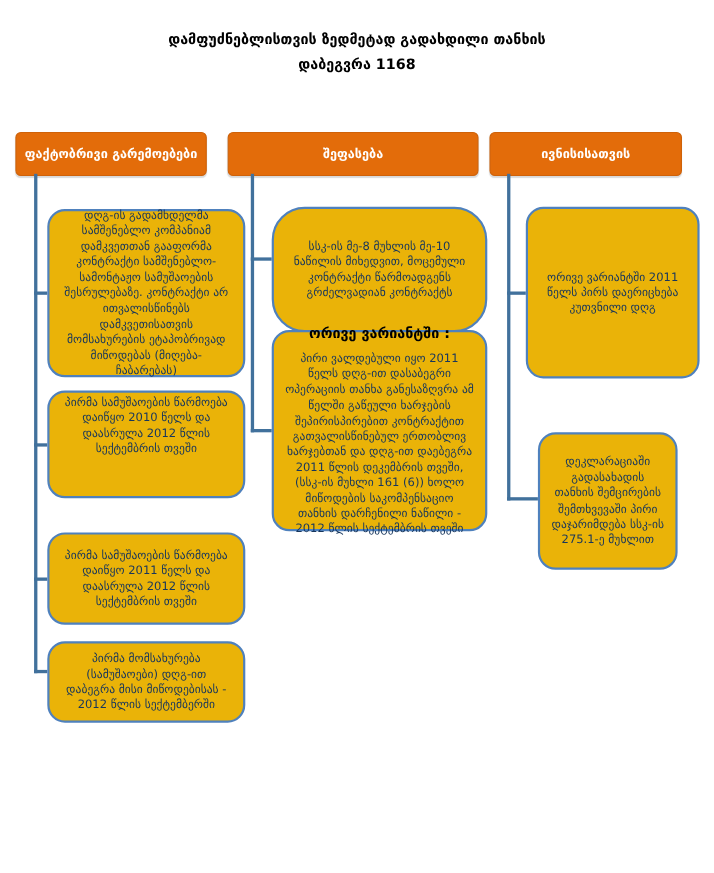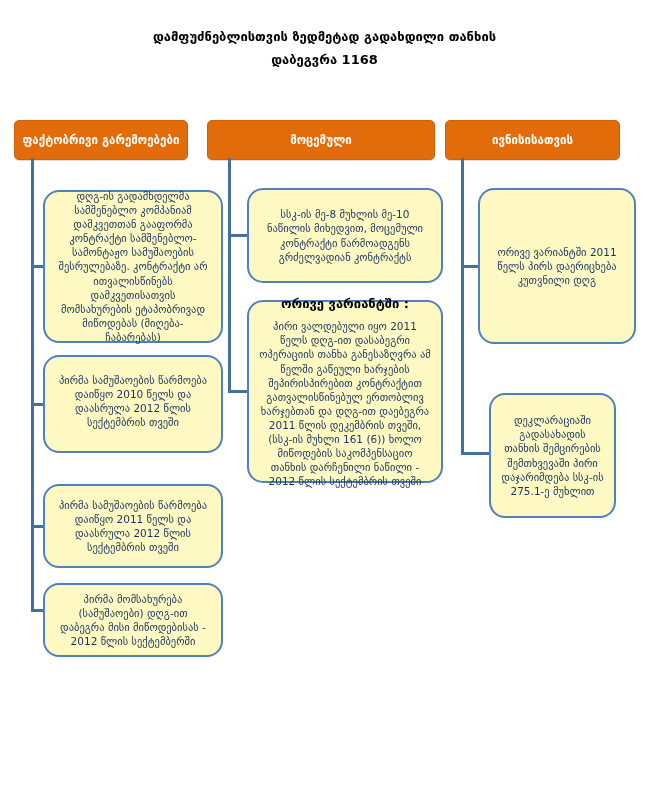--- a/index.html
+++ b/index.html
@@ -17,44 +17,44 @@
     display:flex;align-items:center;justify-content:center;text-align:left;
     box-shadow:0 1px 1px rgba(0,0,0,.15);
   }
   .hdr1{left:14px;top:120px;width:172px;}
   .hdr2{left:207px;top:120px;width:226px;}
   .hdr3{left:445px;top:120px;width:173px;}
   .vline,.hline{position:absolute;background:#41719C;}
   .vline{width:3px;}
   .hline{height:3px;}
   .box{
-    position:absolute;background:#fef9c3;border:2px solid #4F81BD;border-radius:16px;
+    position:absolute;background:#eab308;border:2px solid #4F81BD;border-radius:16px;
     color:#17365D;font-size:10.5px;line-height:1.34;text-align:center;
     display:flex;flex-direction:column;align-items:center;justify-content:center;
     padding:8px 10px;box-sizing:border-box;
   }
-  .box.top-align{justify-content:center;padding-top:2px;}
+  .box.top-align{justify-content:flex-start;padding-top:2px;}
   .box .box-heading{font-weight:bold;color:#000;margin-bottom:7px;font-size:13px;}
   .footer{
     position:absolute;left:0;top:755px;width:100%;text-align:center;
     font-size:9px;font-weight:bold;font-style:italic;color:#000;
   }
 </style>
 </head>
 <body>
 
 <div class="page">
 
   <div class="title">
     <div>დამფუძნებლისთვის ზედმეტად გადახდილი თანხის</div>
     <div>დაბეგვრა 1168</div>
   </div>
 
   <div class="hdr hdr1">ფაქტობრივი გარემოებები</div>
-  <div class="hdr hdr2">მოცემული</div>
+  <div class="hdr hdr2">შეფასება</div>
   <div class="hdr hdr3">ივნისისათვის</div>
 
   <div class="vline" style="left:31px;top:158px;height:454px;"></div>
   <div class="hline" style="left:31px;top:265px;width:12px;"></div>
   <div class="hline" style="left:31px;top:403px;width:12px;"></div>
   <div class="hline" style="left:31px;top:525px;width:12px;"></div>
   <div class="hline" style="left:31px;top:609px;width:12px;"></div>
 
   <div class="vline" style="left:228px;top:158px;height:235px;"></div>
   <div class="hline" style="left:228px;top:234px;width:19px;"></div>
@@ -70,21 +70,21 @@
   <div class="box top-align" style="left:43px;top:355px;width:180px;height:98px;">
     <div>პირმა სამუშაოების წარმოება დაიწყო 2010 წელს და დაასრულა 2012 წლის სექტემბრის თვეში</div>
   </div>
   <div class="box" style="left:43px;top:484px;width:180px;height:84px;">
     <div>პირმა სამუშაოების წარმოება დაიწყო 2011 წელს და დაასრულა 2012 წლის სექტემბრის თვეში</div>
   </div>
   <div class="box" style="left:43px;top:583px;width:180px;height:74px;">
     <div>პირმა მომსახურება (სამუშაოები) დღგ-ით დაბეგრა მისი მიწოდებისას - 2012 წლის სექტემბერში</div>
   </div>
 
-  <div class="box" style="left:247px;top:188px;width:196px;height:95px;">
+  <div class="box" style="left:247px;top:188px;width:196px;height:114px;border-radius:30px;">
     <div>სსკ-ის მე-8 მუხლის მე-10 ნაწილის მიხედვით, მოცემული კონტრაქტი წარმოადგენს გრძელვადიან კონტრაქტს</div>
   </div>
   <div class="box" style="left:247px;top:300px;width:196px;height:183px;">
     <div class="box-heading">ორივე ვარიანტში :</div>
     <div>პირი ვალდებული იყო 2011 წელს დღგ-ით დასაბეგრი ოპერაციის თანხა განესაზღვრა ამ წელში გაწეული ხარჯების შეპირისპირებით კონტრაქტით გათვალისწინებულ ერთობლივ ხარჯებთან და დღგ-ით დაებეგრა 2011 წლის დეკემბრის თვეში, (სსკ-ის მუხლი 161 (6)) ხოლო მიწოდების საკომპენსაციო თანხის დარჩენილი ნაწილი - 2012 წლის სექტემბრის თვეში</div>
   </div>
 
   <div class="box" style="left:478px;top:188px;width:158px;height:156px;">
     <div>ორივე ვარიანტში 2011 წელს პირს დაერიცხება კუთვნილი დღგ</div>
   </div>

